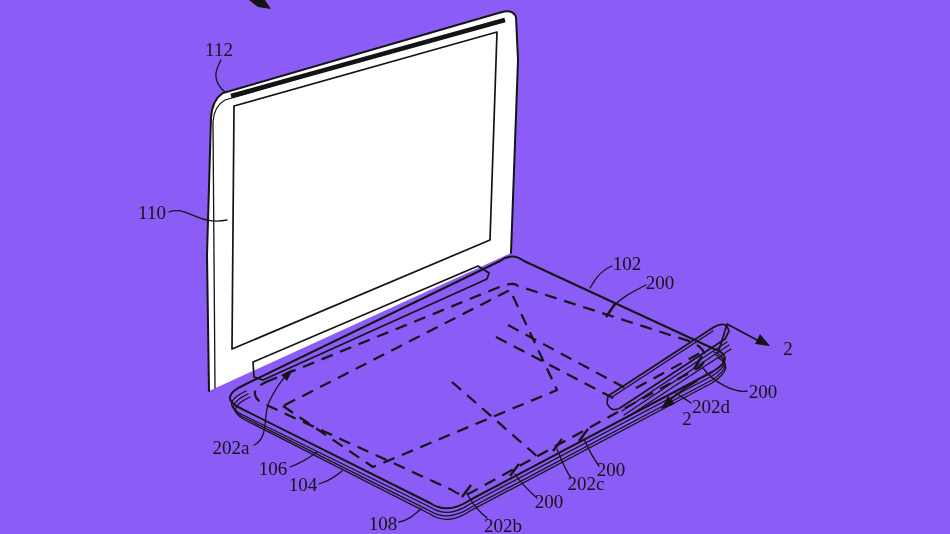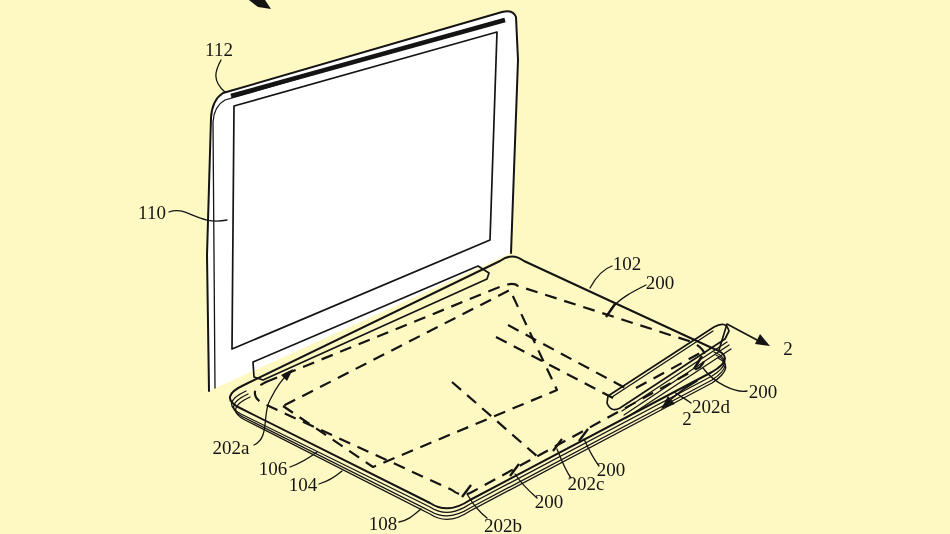--- a/index.html
+++ b/index.html
@@ -1,19 +1,19 @@
 <!DOCTYPE html>
 <html><head>
 <meta charset="utf-8">
 <style>
   html, body { margin: 0; padding: 0; background: #ffffff; }
   .stage {
     position: relative;
     width: 950px; height: 534px;
-    background: #fef9c3;
+    background: #8b5cf6;
     overflow: hidden;
     font-family: "Liberation Serif", "DejaVu Serif", serif;
   }
   svg { display: block; }
   .ink   { stroke: #141414; fill: none; stroke-linecap: round; stroke-linejoin: round; }
   .w2    { stroke-width: 2; }
   .w17   { stroke-width: 1.7; }
   .w13   { stroke-width: 1.3; }
   .band  { stroke-width: 4.6; stroke-linecap: butt; }
   .dash  { stroke-width: 2.2; stroke-dasharray: 12 8; stroke-linecap: butt; }

